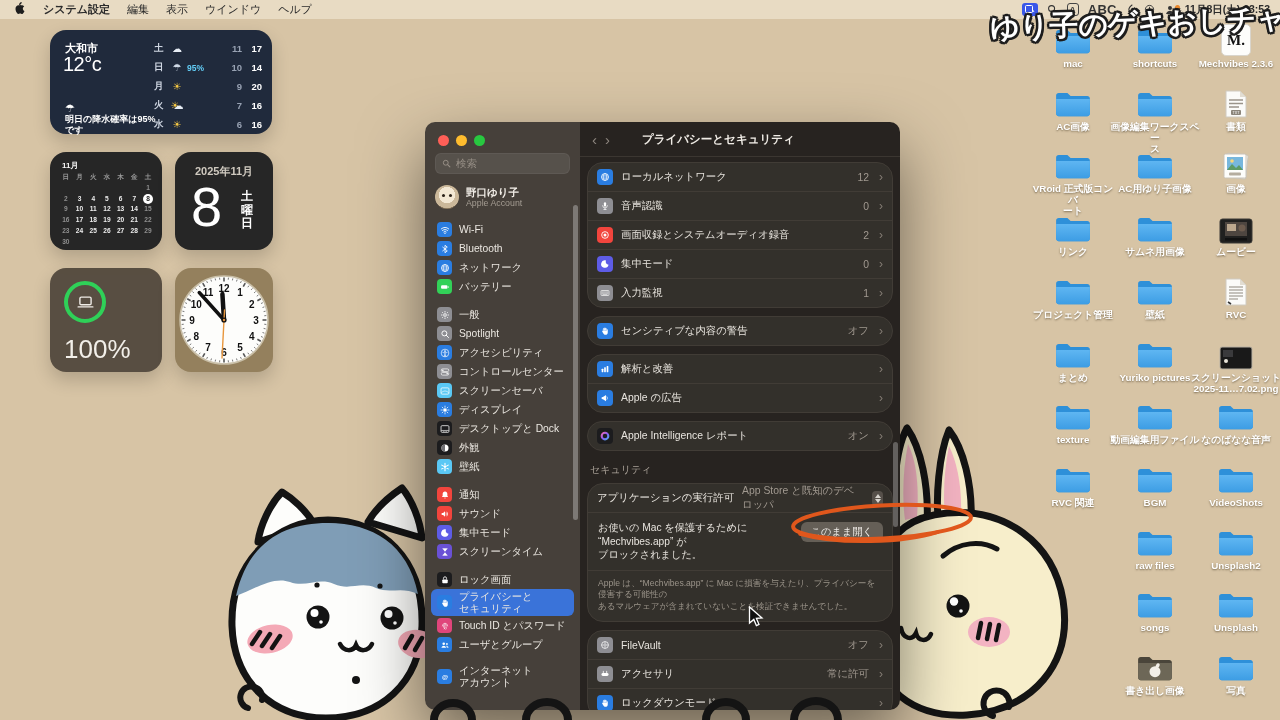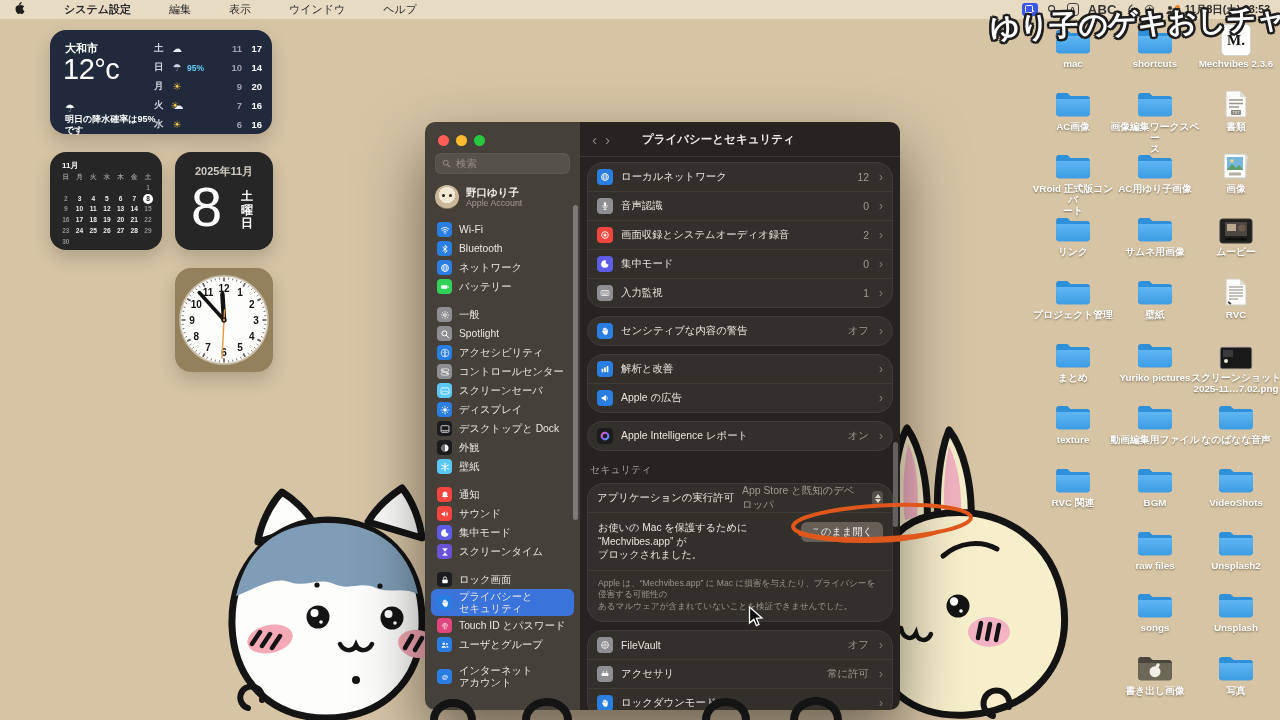--- a/index.html
+++ b/index.html
@@ -2,36 +2,36 @@
 <html><head>
 <meta charset="utf-8">
 <style>
   html,body{margin:0;padding:0;}
   body{width:1280px;height:720px;overflow:hidden;font-family:"Liberation Sans","DejaVu Sans",sans-serif;-webkit-font-smoothing:antialiased;}
   #stage{position:relative;width:1280px;height:720px;background:#d7c4a5;overflow:hidden;}
 
   
   #menubar{position:absolute;left:0;top:0;width:1280px;height:19px;background:rgba(233,220,198,.92);display:flex;align-items:center;font-size:11px;color:#2b2b2b;z-index:40;}
   #mb-left{display:flex;align-items:center;gap:17px;padding-left:14px;}
-  .mb-item{white-space:nowrap;margin-left:21px;}
+  .mb-item{white-space:nowrap;}
   .mb-item.bold{font-weight:bold;}
   #mb-right{margin-left:auto;display:flex;align-items:center;gap:9px;padding-right:10px;}
   #mb-right .mi{display:flex;align-items:center;justify-content:center;color:#333;}
   .inpsrc{width:16px;height:13px;background:#3a57e8;border-radius:3px;display:flex;align-items:center;justify-content:center;}
   .boxA{border:1.2px solid #444;border-radius:3px;font-size:8.5px;padding:0 2px;line-height:10px;height:11px;font-weight:bold;}
   .abc{font-size:13px;font-weight:bold;letter-spacing:.3px;}
   .userdot{position:relative;}
   .userdot::after{content:"";position:absolute;right:-4px;top:1px;width:5px;height:5px;border-radius:50%;background:#e8872c;}
   #mb-date{font-size:10.5px;font-weight:600;white-space:nowrap;}
 
   
   .widget{position:absolute;border-radius:16px;box-shadow:0 8px 18px rgba(0,0,0,.18);}
   #w-weather{left:50px;top:30px;width:222px;height:104px;background:#202a3c;color:#fff;}
   .ww-city{position:absolute;left:15px;top:11px;font-size:11px;font-weight:600;}
-  .ww-temp{position:absolute;left:13px;top:23px;font-size:29px;font-weight:300;letter-spacing:-.5px;}
+  .ww-temp{position:absolute;left:13px;top:23px;font-size:20px;font-weight:300;letter-spacing:-.5px;}
   .ww-umb{position:absolute;left:15px;top:72px;font-size:11px;}
   .ww-note{position:absolute;left:15px;top:84px;font-size:9px;line-height:10.5px;font-weight:600;}
   #w-forecast{position:absolute;left:104px;top:9px;right:10px;}
   .fc-row{display:flex;align-items:center;height:19px;font-size:9.5px;}
   .fc-day{width:13px;color:#cfd6e2;font-weight:600;}
   .fc-ic{width:20px;text-align:center;font-size:10px;}
   .fc-pop{color:#62cdf6;font-size:8.5px;font-weight:700;}
   .fc-lo{margin-left:auto;width:18px;text-align:right;color:#98a2b3;font-weight:600;}
   .fc-hi{width:20px;text-align:right;color:#fff;font-weight:700;}
 
@@ -295,20 +295,29 @@
 <div class="widget" id="w-date">
   <div class="dt-month">2025年11月</div>
   <div class="dt-big">8</div>
   <div class="dt-wd" id="dt-wd">
         <span>土</span>
         <span>曜</span>
         <span>日</span>
       </div>
 </div>
 
+<div class="widget" id="w-batt">
+  <div class="bt-ring">
+    <svg width="17" height="14" viewBox="0 0 24 20">
+          <rect x="4" y="3" width="16" height="11" rx="2" fill="none" stroke="#efece6" stroke-width="2"></rect>
+          <path d="M1.5 17h21" stroke="#efece6" stroke-width="2" stroke-linecap="round"></path>
+        </svg>
+  </div>
+  <div class="bt-pct">100%</div>
+</div>
 
 <div class="widget" id="w-clock">
   <svg id="clock-svg" width="98" height="104" viewBox="0 0 98 104">
         <circle cx="49" cy="52" r="44" fill="#fdfdfb" stroke="#c9bfa8" stroke-width="1.5"></circle>
         <line x1="49" y1="13.5" x2="49" y2="9.5" stroke="#555" stroke-width="1.6"></line>
         <line x1="53.23340276233996" y1="11.721863237584934" x2="53.442459688875275" y2="9.732819446848389" stroke="#555" stroke-width="0.8"></line>
         <line x1="57.420423478119254" y1="12.38502217028087" x2="57.83624685975477" y2="10.428726968813258" stroke="#555" stroke-width="0.8"></line>
         <line x1="61.51518827218537" y1="13.482211090046285" x2="62.13322226093526" y2="11.580098057455977" stroke="#555" stroke-width="0.8"></line>
         <line x1="65.47283404456991" y1="15.001408965474667" x2="66.28630733072151" y2="13.174318050189463" stroke="#555" stroke-width="0.8"></line>
         <line x1="68.25" y1="18.65802195429911" x2="70.25" y2="15.193920339161352" stroke="#555" stroke-width="1.6"></line>

